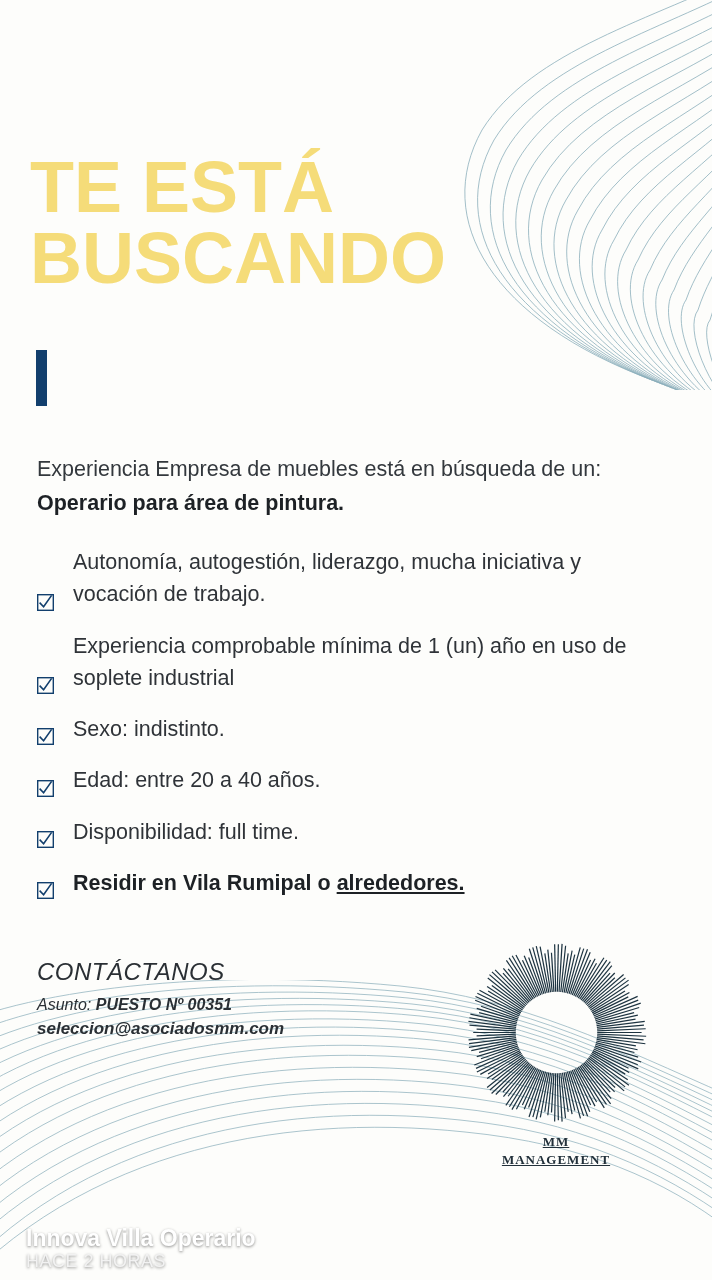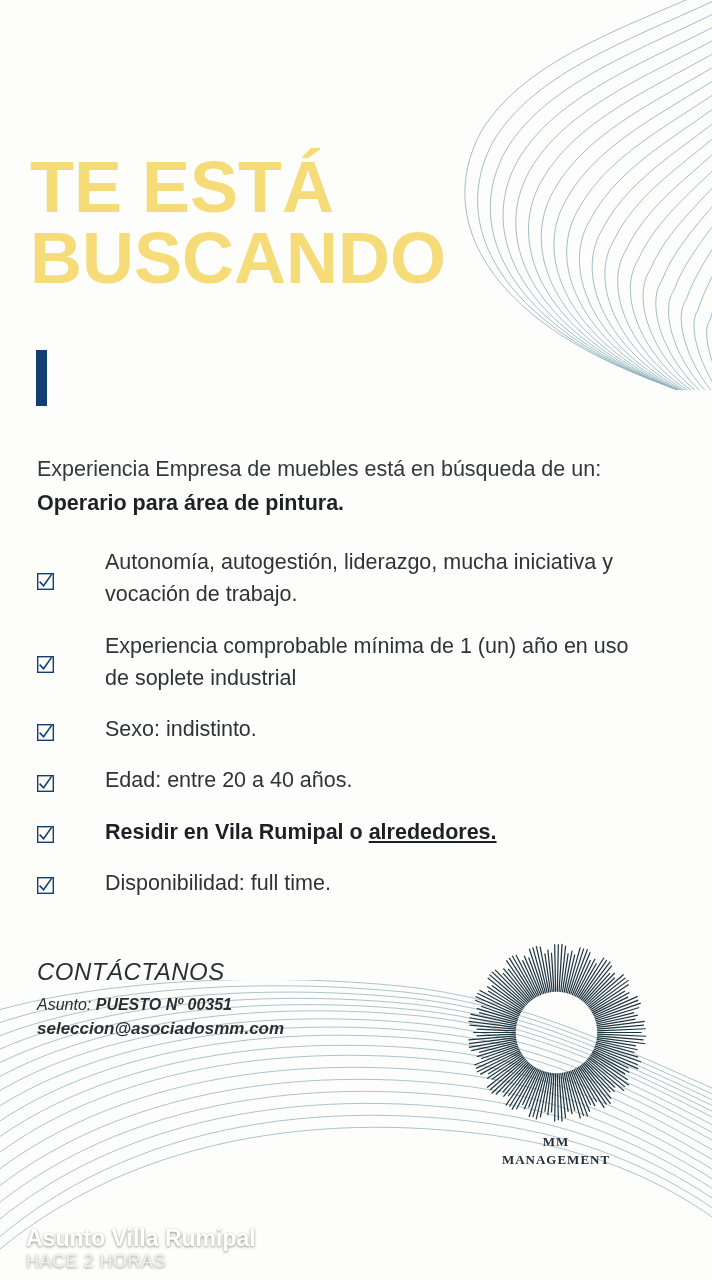--- a/index.html
+++ b/index.html
@@ -143,23 +143,22 @@
 
   
   .req-list {
     position: absolute;
     left: 37px;
     top: 546px;
     width: 620px;
   }
   .req-item {
     display: flex;
-    align-items: center;
+    align-items: flex-end;
     margin-bottom: 19px;
-    gap: 32px;
   }
   .req-check {
     flex: 0 0 auto;
     width: 17px;
     height: 17px;
     margin-top: 6px;
     margin-right: 19px;
     position: relative;
   }
   .req-check svg { display: block; }
@@ -216,20 +215,21 @@
     margin: 0 auto;
   }
   .mm-name {
     font-family: "Liberation Serif", serif;
     font-size: 13px;
     font-weight: bold;
     letter-spacing: 1px;
     color: #22303a;
     line-height: 1.35;
     margin-top: 4px;
+    text-decoration: underline;
   }
 
   
   .story-overlay {
     position: absolute;
     left: 0;
     bottom: 0;
     width: 712px;
     padding: 0 0 8px 26px;
     box-sizing: border-box;
@@ -349,38 +349,38 @@
     <div class="req-item">
       <span class="req-check">
         <svg viewBox="0 0 17 17" width="17" height="17">
           <rect x="0.7" y="0.7" width="15.6" height="15.6" fill="none" stroke="#123f6d" stroke-width="1.4"></rect>
           <path d="M2.6 8.6 L6.6 12.8 L14.6 1.4" fill="none" stroke="#123f6d" stroke-width="1.6"></path>
         </svg>
       </span>
       <span class="req-text">Edad: entre 20 a 40 años.</span>
     </div>
 
+    <div class="req-item">
+      <span class="req-check">
+        <svg viewBox="0 0 17 17" width="17" height="17">
+          <rect x="0.7" y="0.7" width="15.6" height="15.6" fill="none" stroke="#123f6d" stroke-width="1.4"></rect>
+          <path d="M2.6 8.6 L6.6 12.8 L14.6 1.4" fill="none" stroke="#123f6d" stroke-width="1.6"></path>
+        </svg>
+      </span>
+      <span class="req-text">Disponibilidad: full time.</span>
+    </div>
+
     <div class="req-item bold">
       <span class="req-check">
         <svg viewBox="0 0 17 17" width="17" height="17">
           <rect x="0.7" y="0.7" width="15.6" height="15.6" fill="none" stroke="#123f6d" stroke-width="1.4"></rect>
           <path d="M2.6 8.6 L6.6 12.8 L14.6 1.4" fill="none" stroke="#123f6d" stroke-width="1.6"></path>
         </svg>
       </span>
       <span class="req-text" id="req-last">Residir en Vila Rumipal o <u>alrededores.</u></span>
-    </div>
-
-    <div class="req-item">
-      <span class="req-check">
-        <svg viewBox="0 0 17 17" width="17" height="17">
-          <rect x="0.7" y="0.7" width="15.6" height="15.6" fill="none" stroke="#123f6d" stroke-width="1.4"></rect>
-          <path d="M2.6 8.6 L6.6 12.8 L14.6 1.4" fill="none" stroke="#123f6d" stroke-width="1.6"></path>
-        </svg>
-      </span>
-      <span class="req-text">Disponibilidad: full time.</span>
     </div>
 
   </div>
 
   <div class="contact">
     <div class="c-head">CONTÁCTANOS</div>
     <div class="c-subject">
       <span>Asunto: </span><b>PUESTO Nº 00351</b>
     </div>
     <div class="c-mail">seleccion@asociadosmm.com</div>
@@ -541,17 +541,17 @@
           <line x1="143.96" y1="98.16" x2="196.43" y2="95.96"></line>
         </g>
     </svg>
     <div class="mm-name">
       <div>MM</div>
       <div>MANAGEMENT</div>
     </div>
   </div>
 
   <div class="story-overlay">
-    <div class="story-user">Asunto Villa Rumipal</div>
+    <div class="story-user">Innova Villa Operario</div>
     <div class="story-time">HACE 2 HORAS</div>
   </div>
 
 </div>
 
 </body></html>

